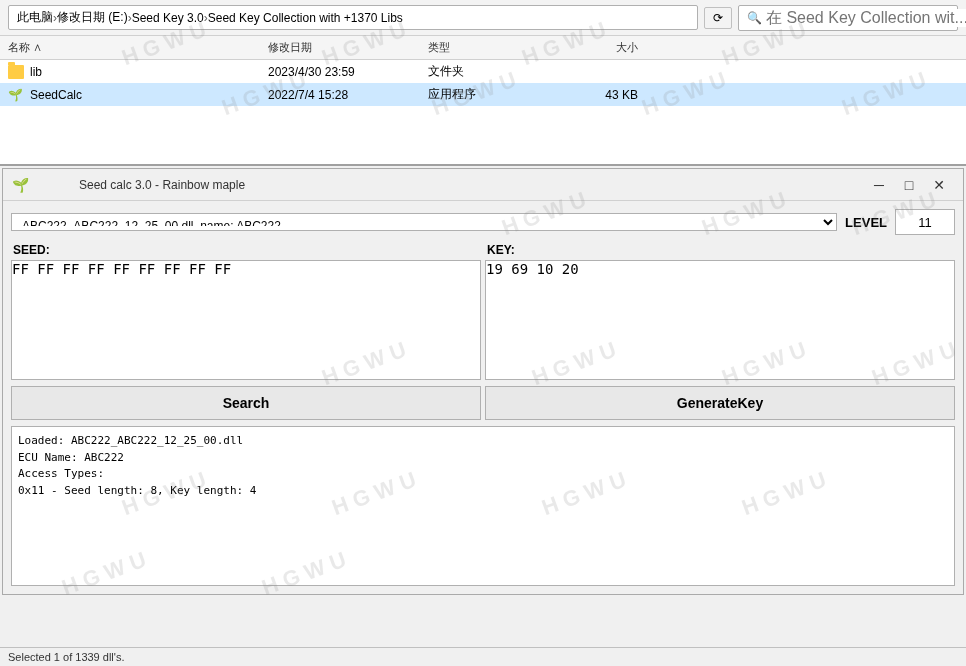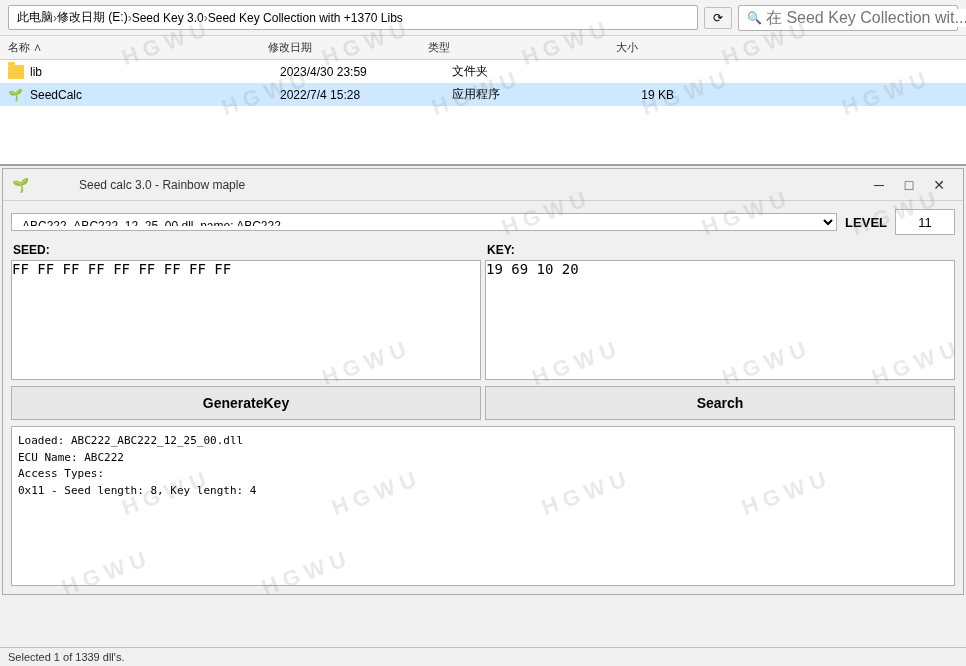--- a/index.html
+++ b/index.html
@@ -70,21 +70,20 @@
     .col-name { width: 260px; }
     .col-date { width: 160px; }
     .col-type { width: 130px; }
     .col-size { width: 80px; text-align: right; }
     .file-row {
       display: flex;
       align-items: center;
       padding: 3px 8px;
       font-size: 12px;
       cursor: pointer;
-      gap: 12px;
     }
     .file-row.selected {
       background: #cde8ff;
     }
     .file-icon-folder {
       width: 16px;
       height: 14px;
       background: #ffcc44;
       border-radius: 1px;
       margin-right: 6px;
@@ -335,21 +334,21 @@
       <div class="col-size"></div>
     </div>
 
     <div class="file-row selected">
       <div class="col-name" style="display:flex;align-items:center;">
         <span class="seed-icon">🌱</span>
         <span>SeedCalc</span>
       </div>
       <div class="col-date">2022/7/4 15:28</div>
       <div class="col-type">应用程序</div>
-      <div class="col-size">19 KB</div>
+      <div class="col-size">43 KB</div>
     </div>
   </div>
 
   <div class="app-window" style="margin: 2px; border: 1px solid #aaa;">
 
     <div class="title-bar">
       <div class="title-bar-left">
         <span class="seed-icon" style="font-size:14px;">🌱</span>
         <span style="font-size:12px; color:#333;margin-left:36px;">Seed calc 3.0 - Rainbow maple</span>
       </div>
@@ -373,22 +372,22 @@
           <div class="panel-label">SEED:</div>
           <textarea class="panel-textarea" rows="7" style="">FF FF FF FF FF FF FF FF FF</textarea>
         </div>
         <div class="panel-block">
           <div class="panel-label">KEY:</div>
           <textarea class="panel-textarea" rows="7" style="">19 69 10 20</textarea>
         </div>
       </div>
 
       <div class="buttons-row">
+        <button class="action-btn">Search</button>
         <button class="action-btn">GenerateKey</button>
-        <button class="action-btn">Search</button>
       </div>
 
       <div class="log-area">
         <div>Loaded: ABC222_ABC222_12_25_00.dll</div>
         <div>ECU Name: ABC222</div>
         <div>Access Types:</div>
         <div>0x11 - Seed length: 8, Key length: 4</div>
       </div>
     </div>
   </div>

